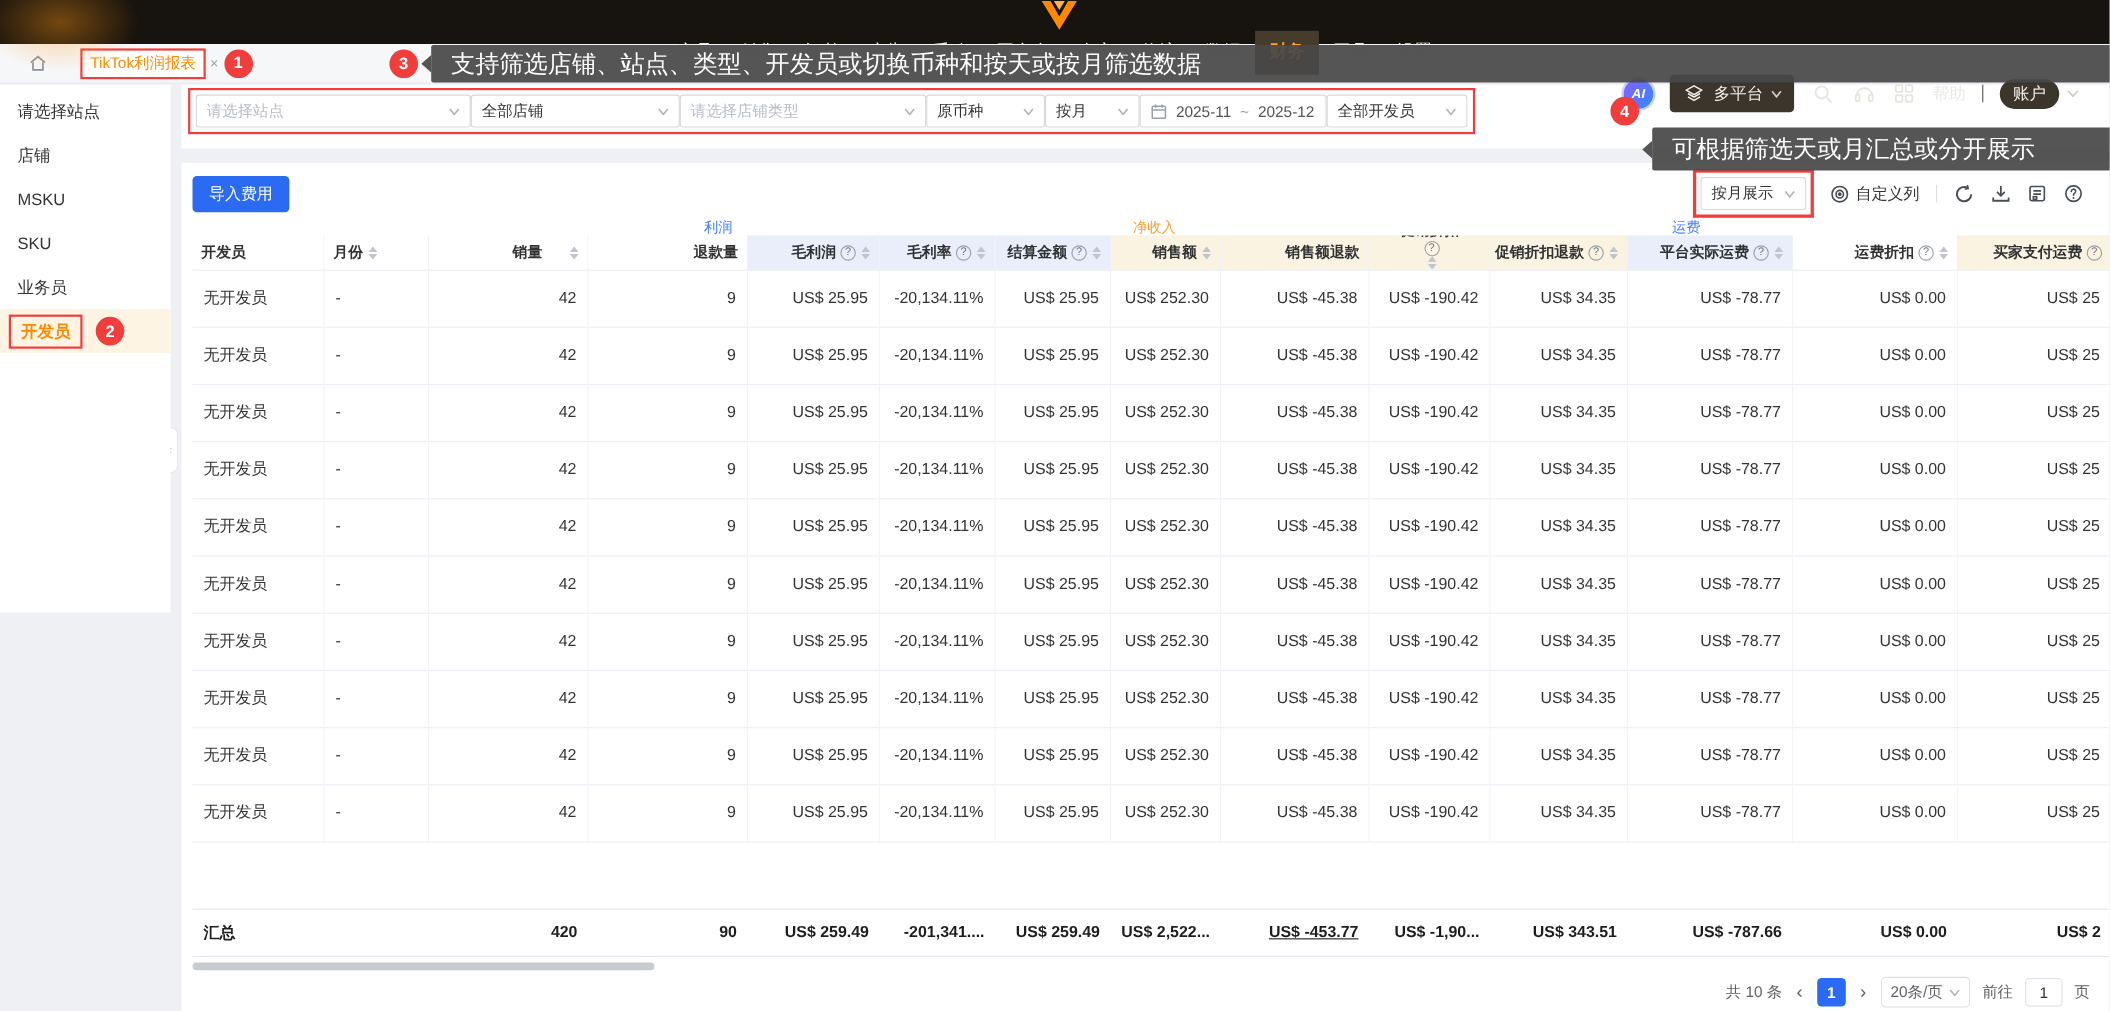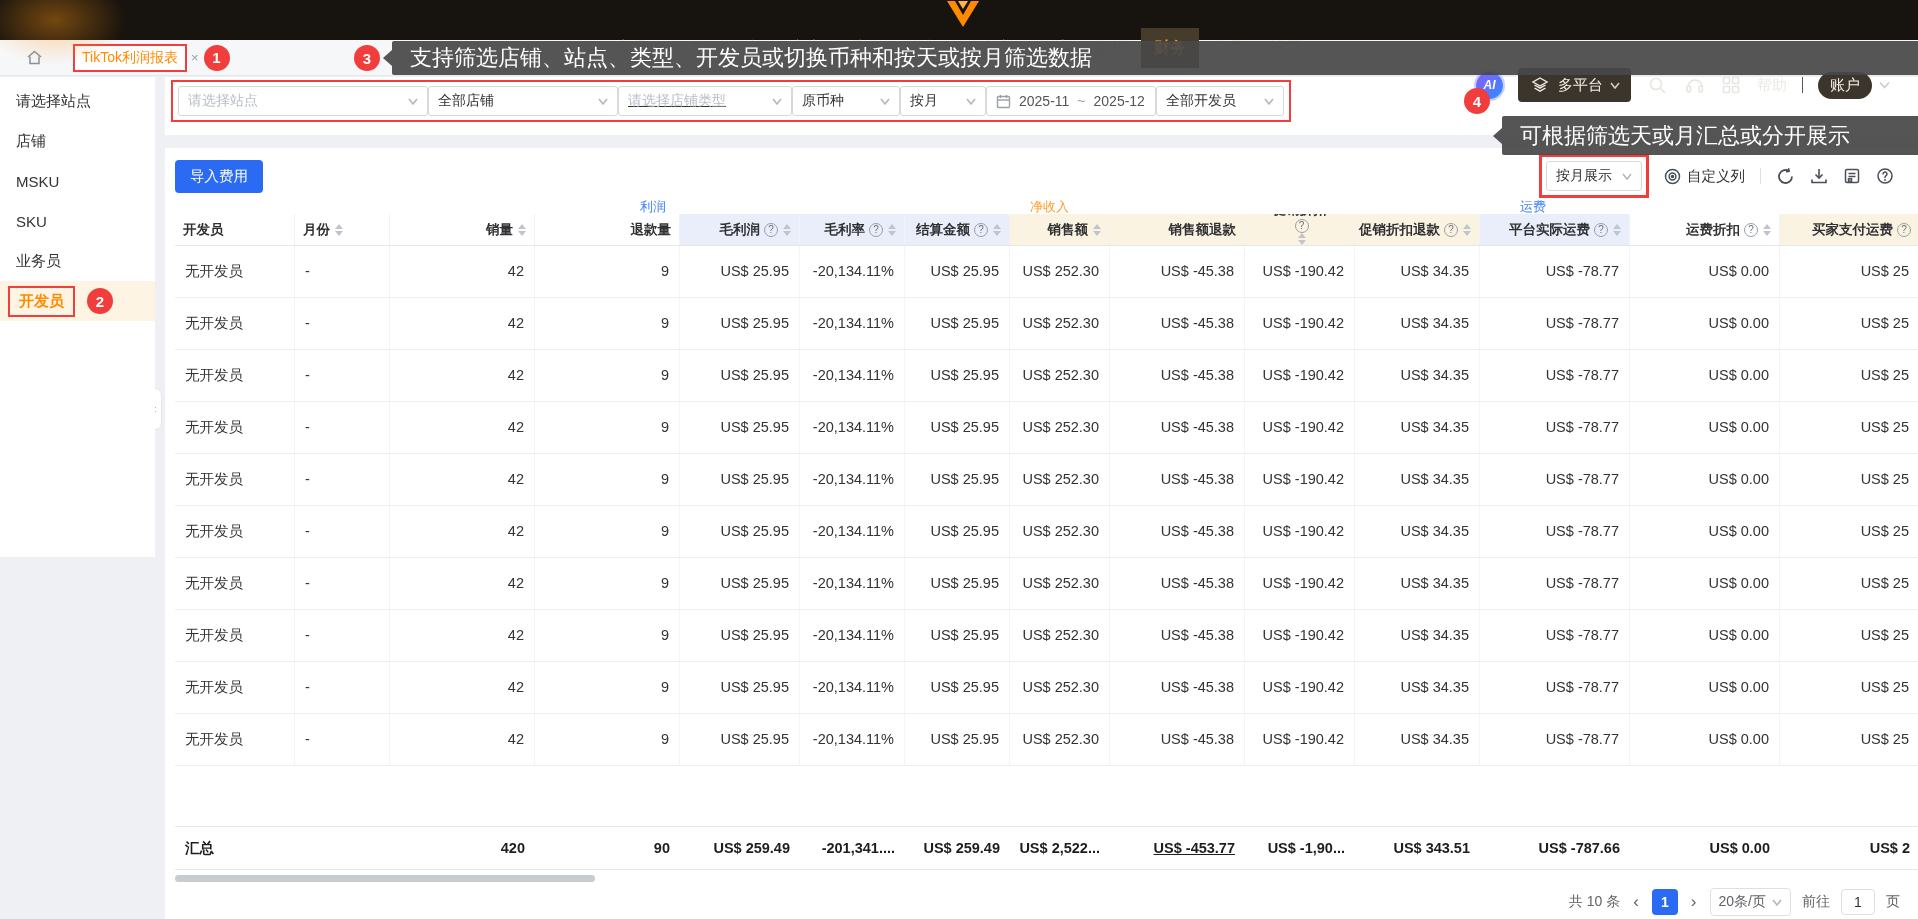--- a/index.html
+++ b/index.html
@@ -252,21 +252,21 @@
           </span>
         </div>
         <div class="f-select" style="width: 190px;">
           <span class="f-val">全部店铺</span>
           <span class="f-caret">
             <svg width="10" height="7" viewBox="0 0 10 7">
               <path d="M1 1 L5 6 L9 1" stroke="#b0b4bb" stroke-width="1.5" fill="none"></path>
             </svg>
           </span>
         </div>
-        <div class="f-select muted" style="width: 174px; text-decoration: underline;">
+        <div class="f-select muted" style="width: 224px;">
           <span class="f-val">请选择店铺类型</span>
           <span class="f-caret">
             <svg width="10" height="7" viewBox="0 0 10 7">
               <path d="M1 1 L5 6 L9 1" stroke="#b0b4bb" stroke-width="1.5" fill="none"></path>
             </svg>
           </span>
         </div>
         <div class="f-select" style="width: 108px;">
           <span class="f-val">原币种</span>
           <span class="f-caret">
@@ -369,21 +369,21 @@
           <div class="h-cell t-none a-left" style="width: 120px;">
             <span class="h-label">开发员</span>
           </div>
           <div class="h-cell t-none a-left" style="width: 95px;">
             <span class="h-label">月份</span>
             <span class="sort">
               <i class="up"></i>
               <i class="dn"></i>
             </span>
           </div>
-          <div class="h-cell t-none a-right" style="width: 145px;">
+          <div class="h-cell t-none a-right" style="width: 145px; gap: 20px;">
             <span class="h-label">销量</span>
             <span class="sort">
               <i class="up"></i>
               <i class="dn"></i>
             </span>
           </div>
           <div class="h-cell t-none a-right" style="width: 145px;">
             <span class="h-label">退款量</span>
           </div>
           <div class="h-cell t-blue a-right" style="width: 120px;">

